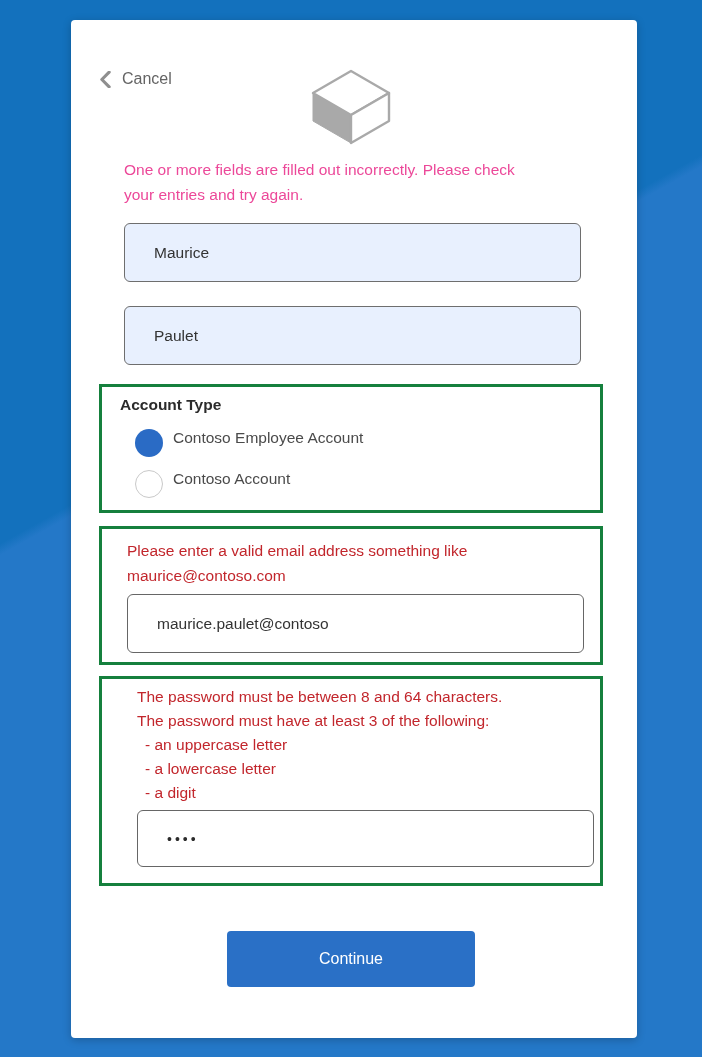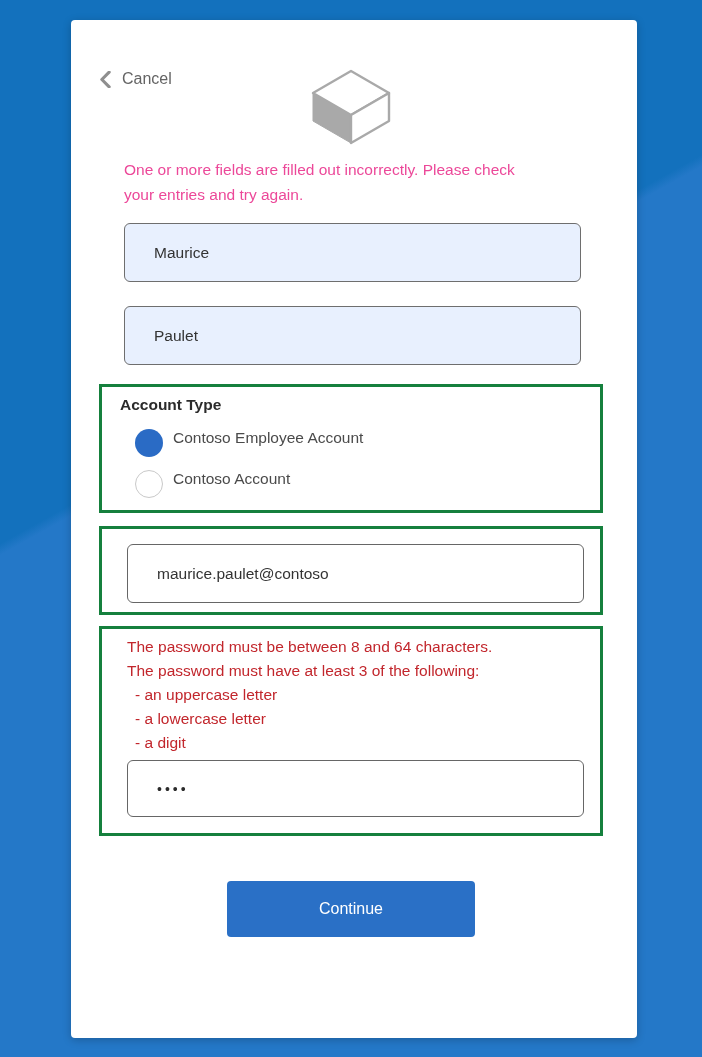--- a/index.html
+++ b/index.html
@@ -66,21 +66,21 @@
   .input-first  { margin-top: 16px; }
   .input-second { margin-top: 24px; }
 
   .error-group {
     width: 504px;
     border: 3px solid #15803d;
     background: #ffffff;
   }
   .group-account  { margin-top: 19px; padding: 8px 0 12px 0; }
   .group-email    { margin-top: 13px; padding: 9px 0 9px 0; }
-  .group-password { margin-top: 11px; padding: 6px 0 16px 0; }
+  .group-password { margin-top: 11px; padding: 6px 0 16px 10px; }
 
   .section-label {
     margin-left: 18px;
     font-size: 15.5px;
     font-weight: bold;
     color: #2b2b2b;
     line-height: 20px;
   }
 
   .radio-row {
@@ -173,20 +173,24 @@
       <span class="radio-circle selected"></span>
       <span class="radio-label">Contoso Employee Account</span>
     </div>
     <div class="radio-row">
       <span class="radio-circle unselected"></span>
       <span class="radio-label">Contoso Account</span>
     </div>
   </div>
 
   <div class="error-group group-email">
+    <div class="field-error">
+      <div>Please enter a valid email address something like</div>
+      <div>maurice@contoso.com</div>
+    </div>
     <input class="text-input" type="text" value="maurice.paulet@contoso" style="">
   </div>
 
   <div class="error-group group-password">
     <div class="pw-line">The password must be between 8 and 64 characters.</div>
     <div class="pw-line">The password must have at least 3 of the following:</div>
     <div class="pw-line indent">- an uppercase letter</div>
     <div class="pw-line indent">- a lowercase letter</div>
     <div class="pw-line indent">- a digit</div>
     <input class="text-input password-input" type="text" value="••••" style="">

